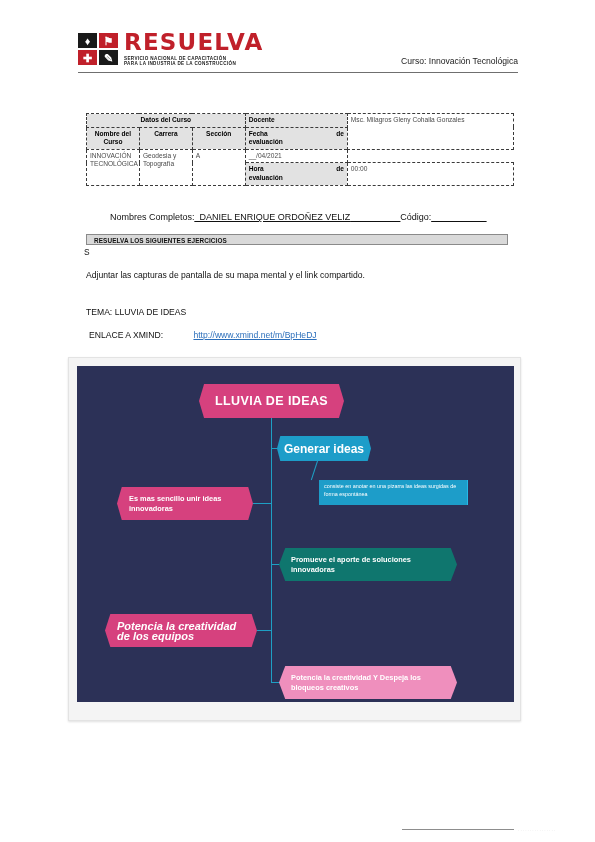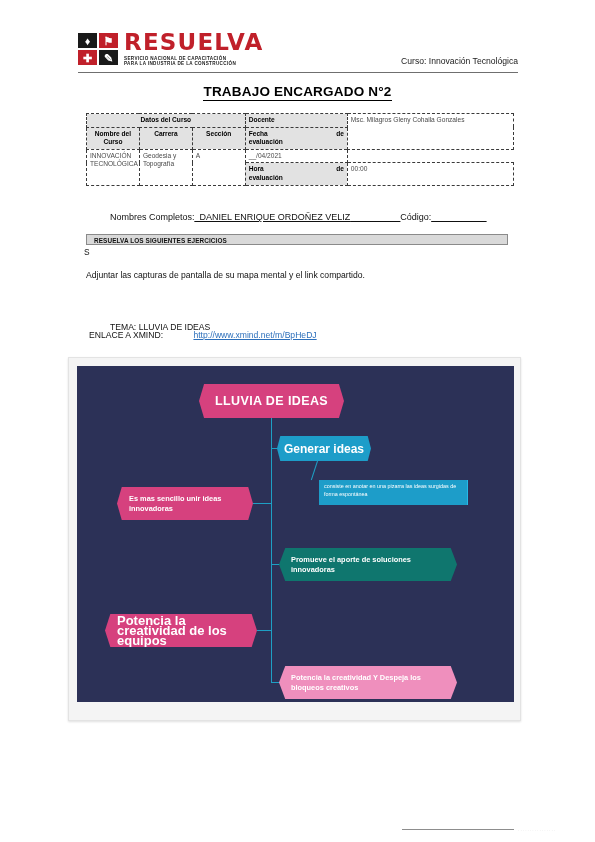--- a/index.html
+++ b/index.html
@@ -207,21 +207,21 @@
 
   
   .para {
     position: absolute;
     left: 86px;
     font-size: 8.6px;
     color: #111;
     white-space: nowrap;
   }
   .p-adjuntar { top: 270px; }
-  .p-tema { top: 322px; margin-left: 24px; }
+  .p-tema { top: 307px; }
   .p-enlace { top: 330px; left: 89px; }
   .link {
     color: #2c6fbb;
     text-decoration: underline;
     margin-left: 28px;
   }
 
   
   .mm-frame {
     position: absolute;
@@ -322,21 +322,22 @@
     padding: 0 12px;
     font-size: 7.4px;
   }
   .n-potencia1 {
     left: 28px;
     top: 248px;
     width: 152px;
     height: 33px;
     background: #d6417e;
     padding: 0 12px;
-    font-size: 13px;
+    font-size: 11px;
+    font-style: italic;
   }
   .n-potencia2 {
     left: 202px;
     top: 300px;
     width: 178px;
     height: 33px;
     background: #ef8fbd;
     padding: 0 12px;
     font-size: 7.4px;
   }
@@ -387,23 +388,20 @@
       </div>
       <div class="logo-word">RESUELVA</div>
       <div class="logo-sub1">SERVICIO  NACIONAL   DE   CAPACITACIÓN</div>
       <div class="logo-sub2">PARA LA INDUSTRIA DE LA CONSTRUCCIÓN</div>
     </div>
 
     <div class="course-label">Curso: Innovación Tecnológica</div>
   </div>
   <div class="header-rule"></div>
 
-  <div class="doc-title">
-    <span>TRABAJO ENCARGADO N°2</span>
-  </div>
 
   <table class="tbl">
     <tbody>
       <tr>
         <td class="th-grey c-name" colspan="3">Datos del Curso</td>
         <td class="th-left c-lbl">Docente</td>
         <td class="cell-val-just c-val" rowspan="2">Msc. Milagros Gleny Cohaila Gonzales</td>
       </tr>
       <tr>
         <td class="th-grey c-name">Nombre del Curso</td>

